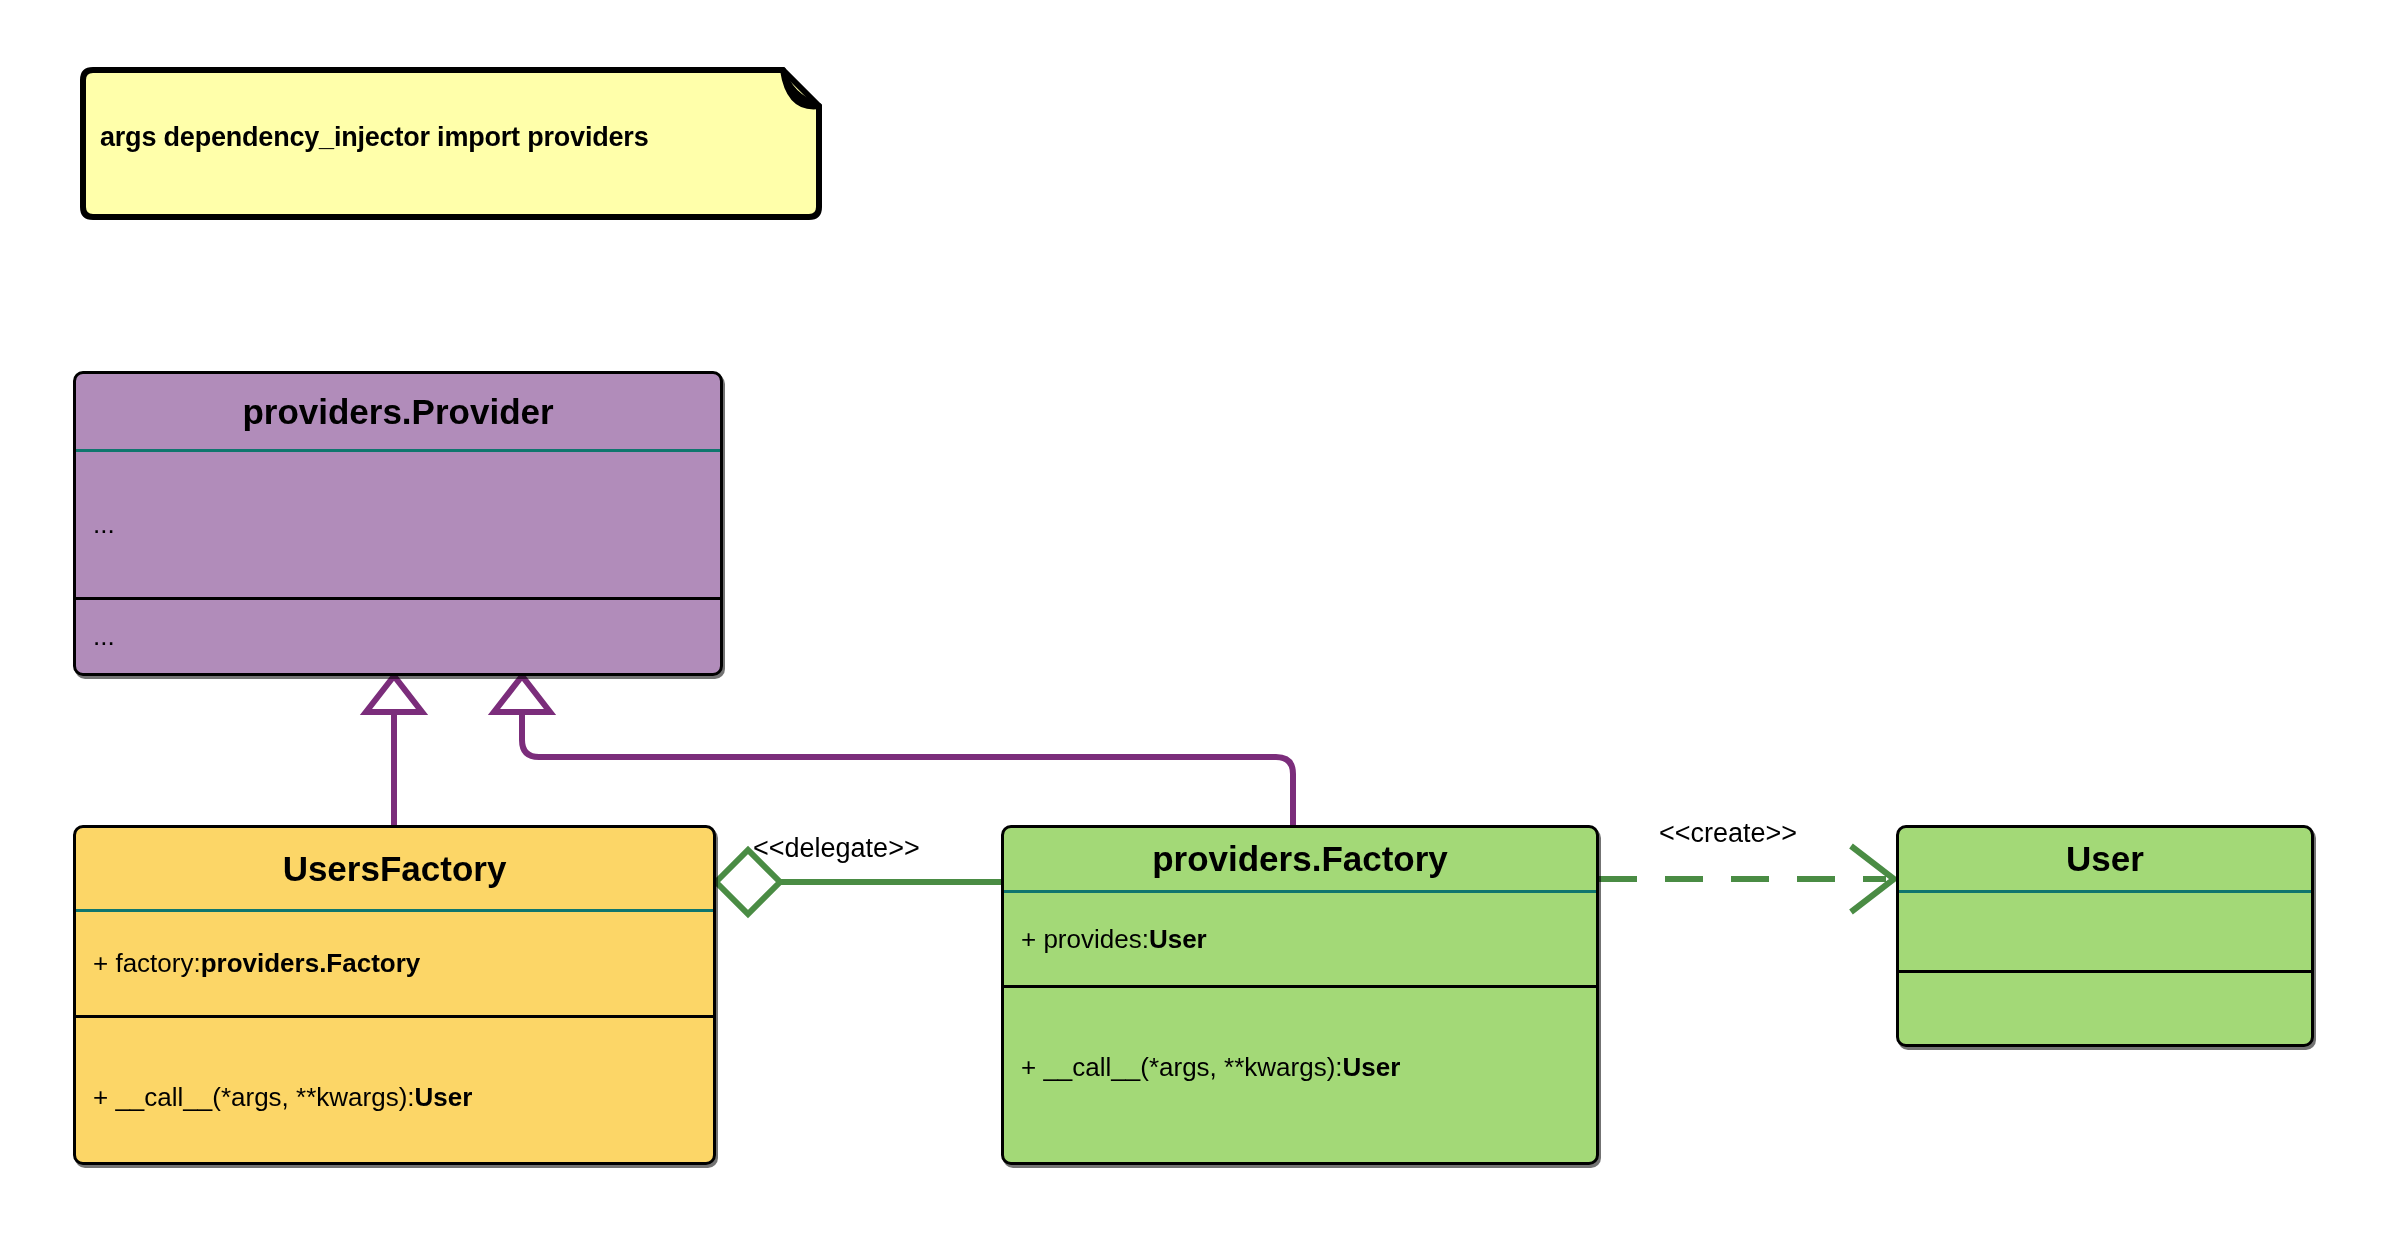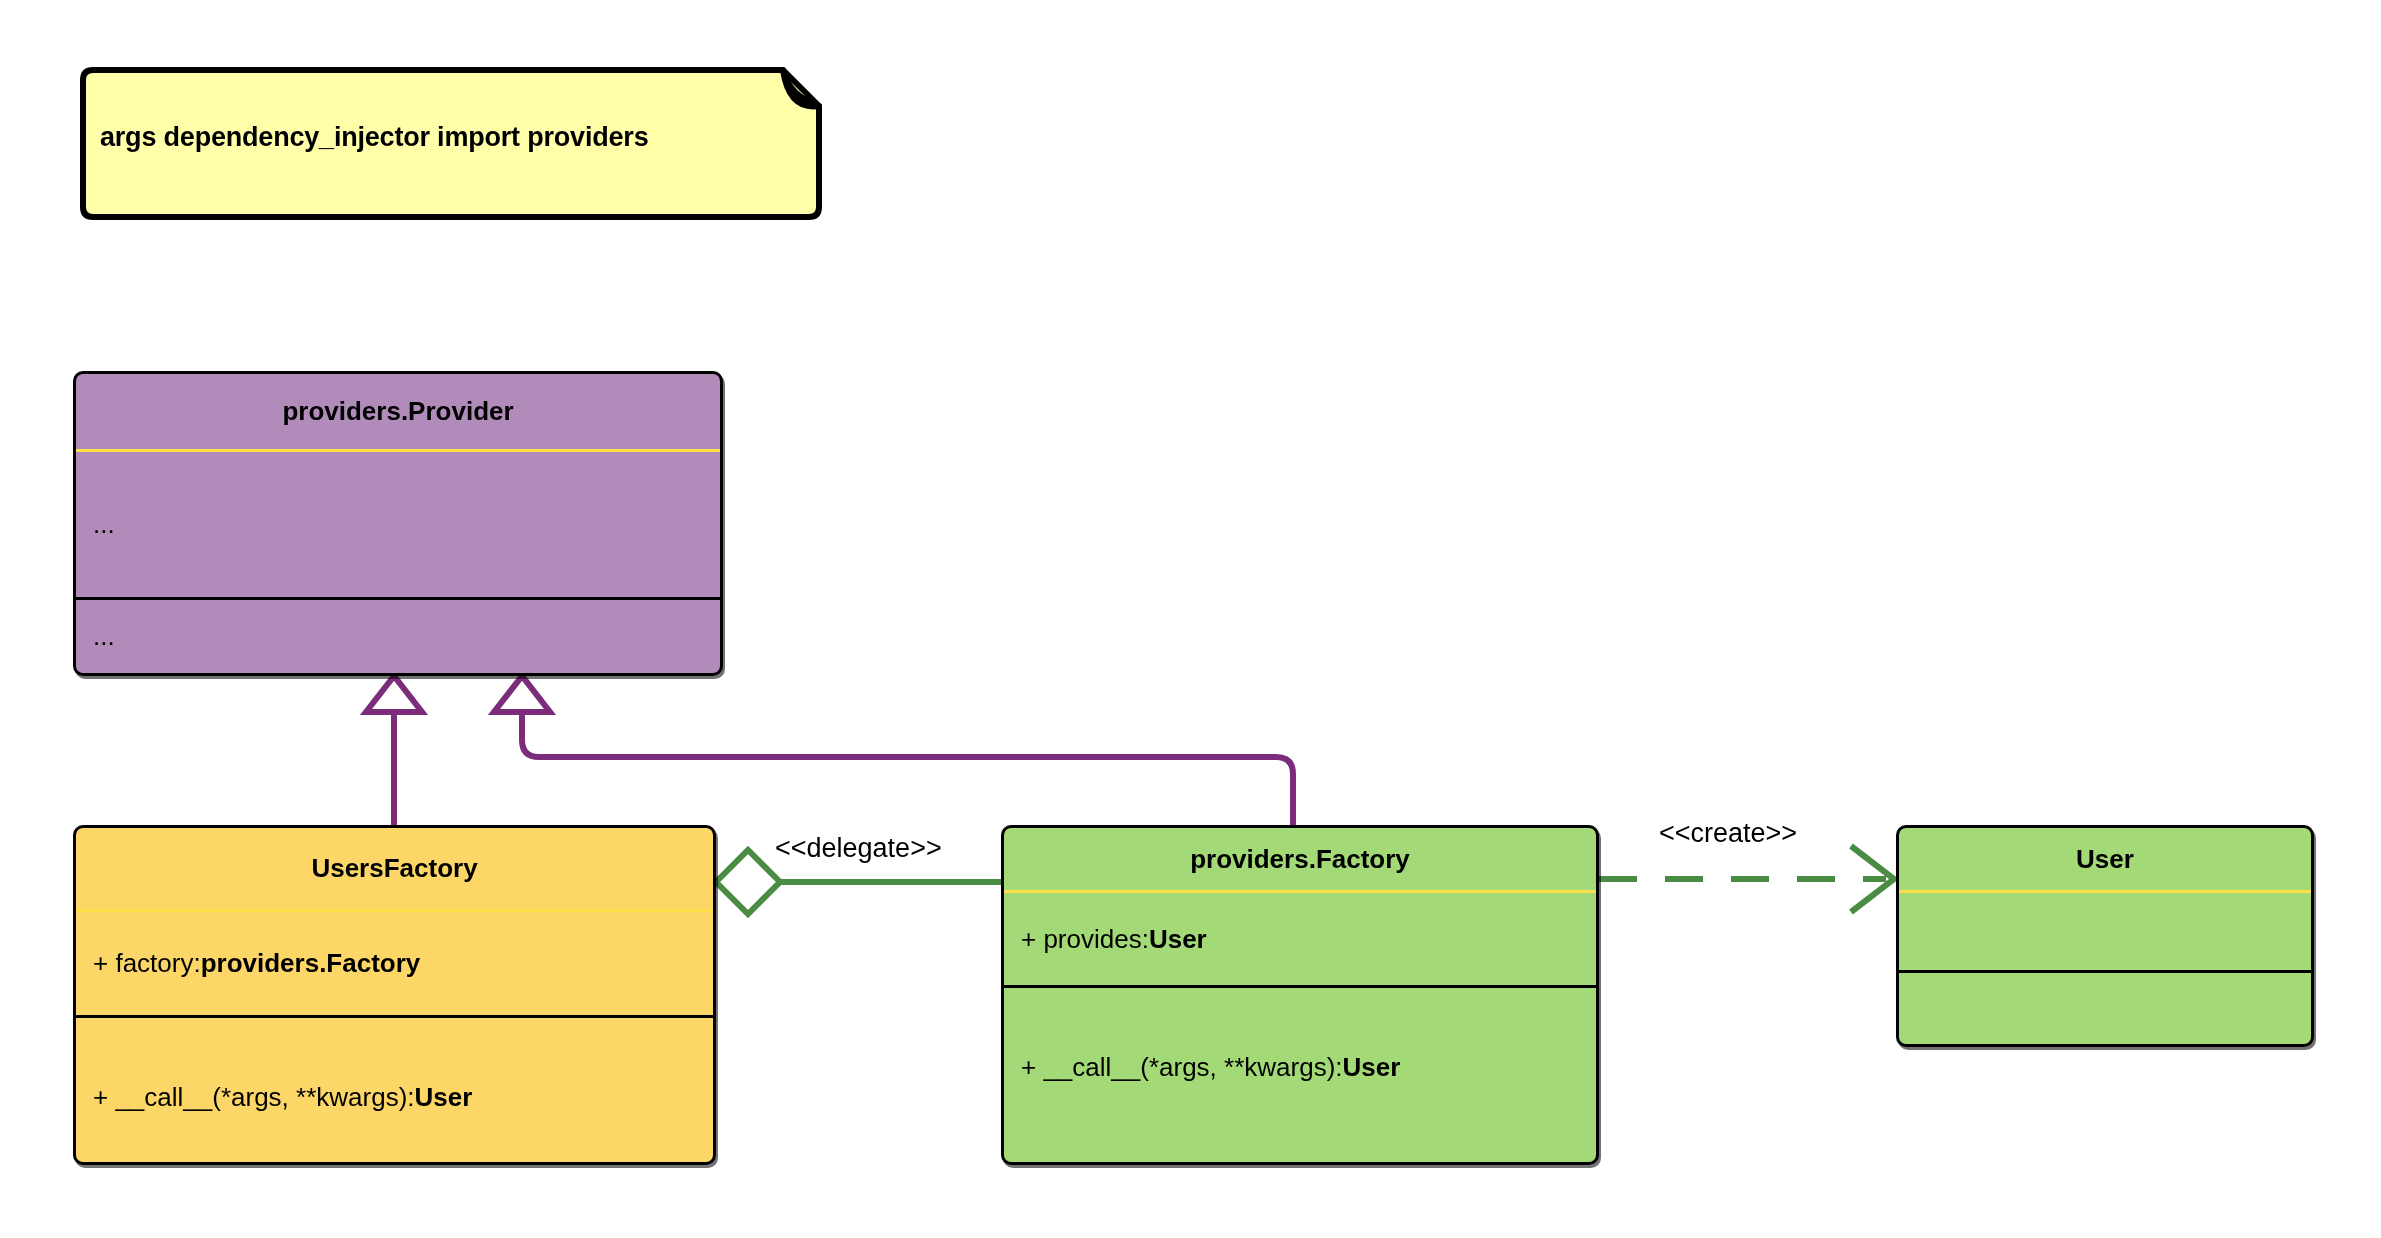--- a/index.html
+++ b/index.html
@@ -57,23 +57,23 @@
   }
   .uml-class .row {
     box-sizing: border-box;
     display: flex;
     align-items: center;
     width: 100%;
   }
   .uml-class .row.title {
     justify-content: center;
     font-weight: bold;
-    font-size: 26px;
+    font-size: 35px;
     color: #000;
-    border-bottom: 3px solid #fde047;
+    border-bottom: 3px solid #0f766e;
   }
   .uml-class .row.member {
     justify-content: flex-start;
     font-size: 26px;
     color: #000;
     padding-left: 17px;
   }
   .uml-class .row.sep-top { border-top: 3px solid #000; }
   .uml-class .row b { font-weight: bold; }
 
@@ -111,21 +111,21 @@
   #box-user .m1    { height: 77px; }
   #box-user .m2    { height: 71px; }
 
   
   .stereotype {
     position: absolute;
     font-size: 27px;
     color: #000000;
     white-space: nowrap;
   }
-  #label-delegate { left: 775px; top: 833px; }
+  #label-delegate { left: 753px; top: 833px; }
   #label-create   { left: 1659px; top: 818px; }
 </style>
 </head>
 <body>
 
 <div id="canvas">
 
   <svg id="connectors" viewBox="0 0 2381 1238" xmlns="http://www.w3.org/2000/svg">
 
     <g>

